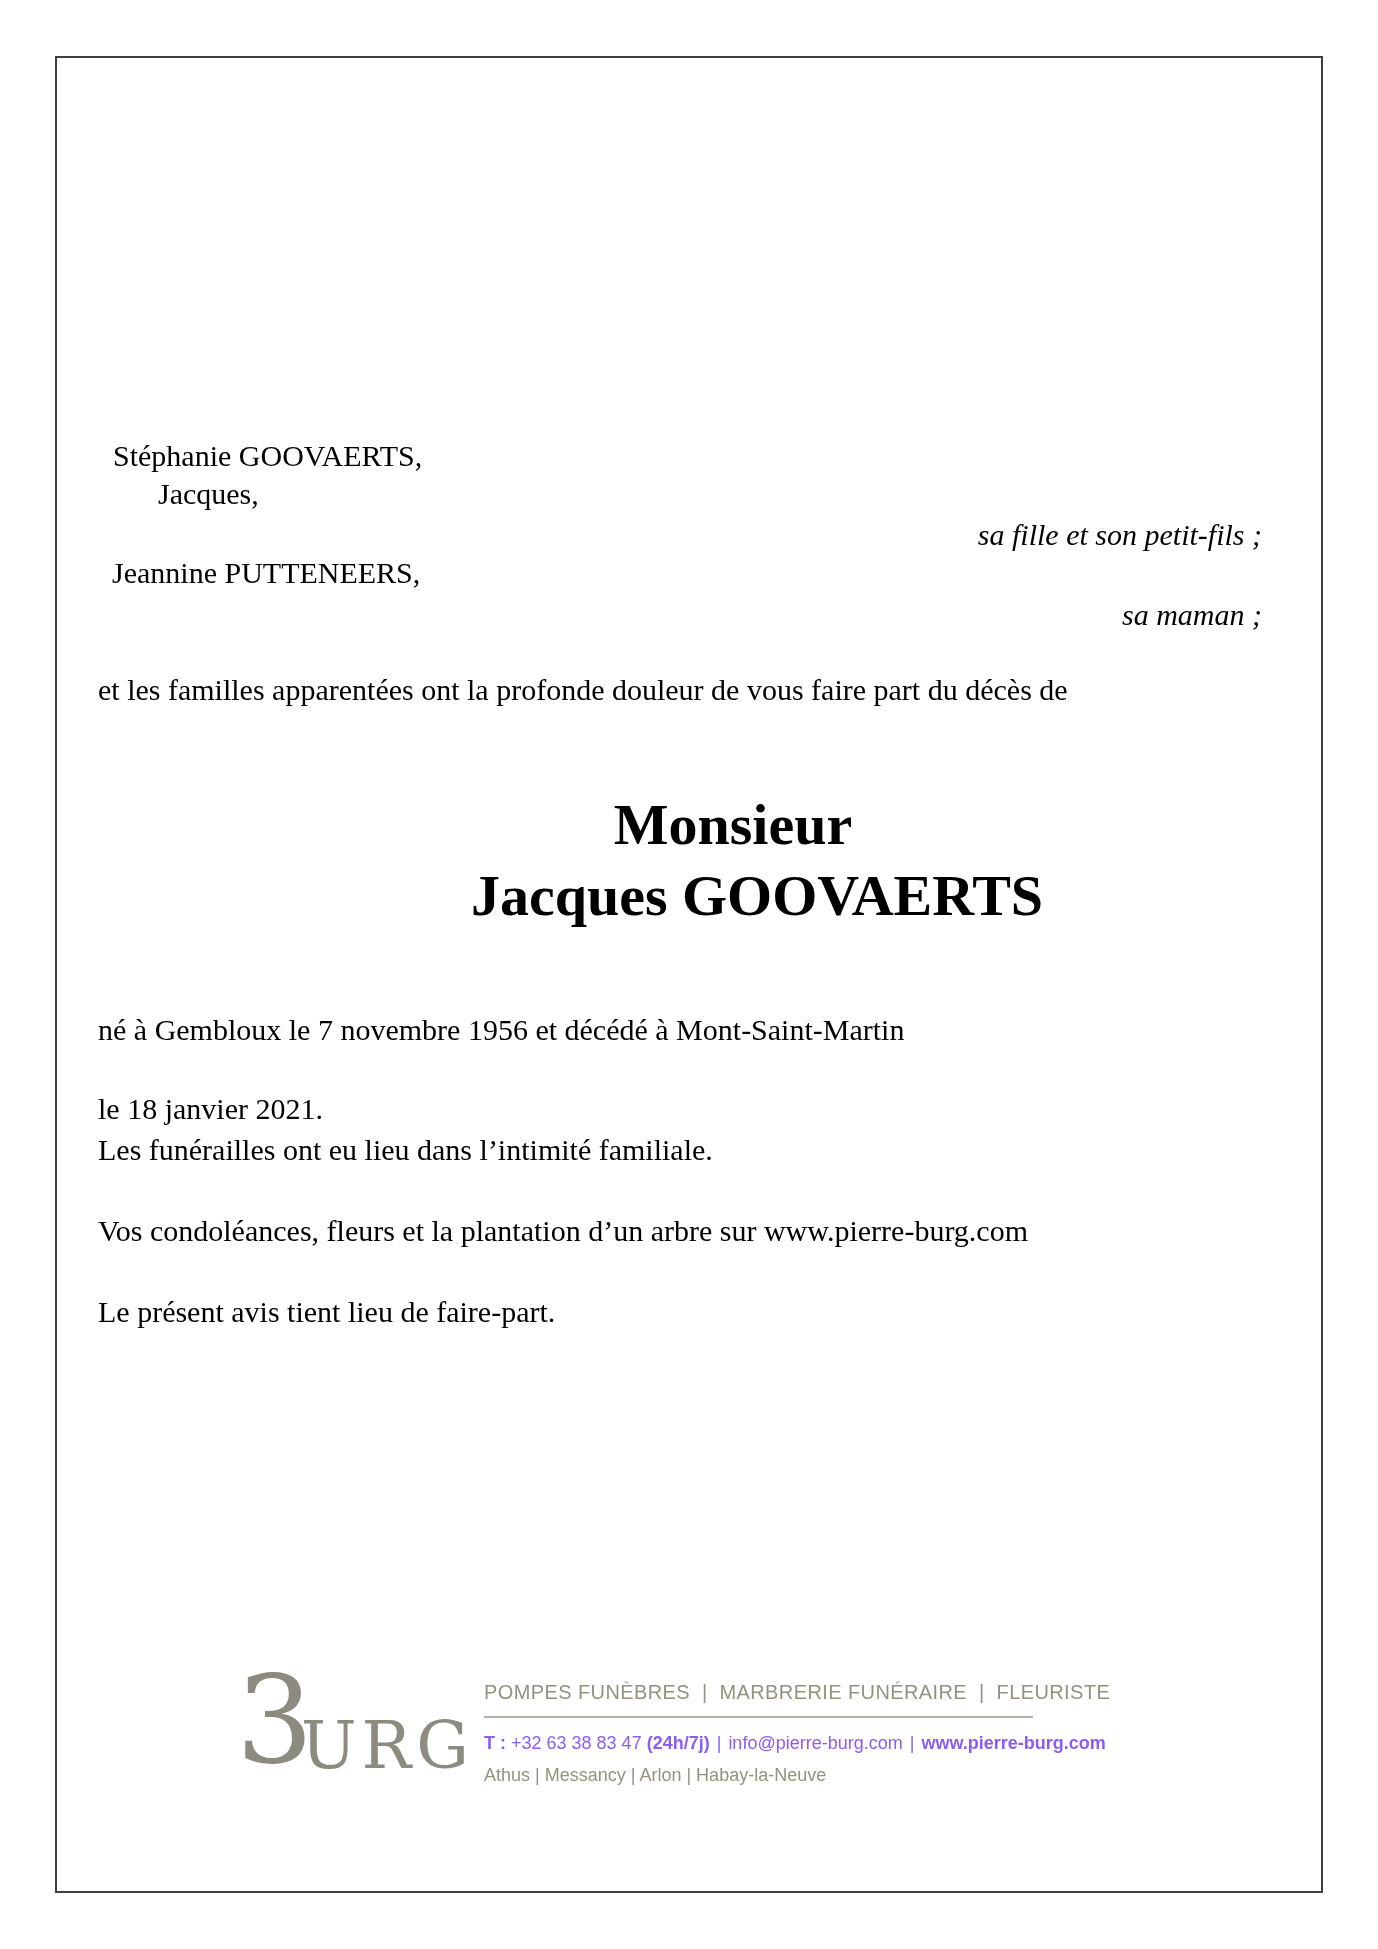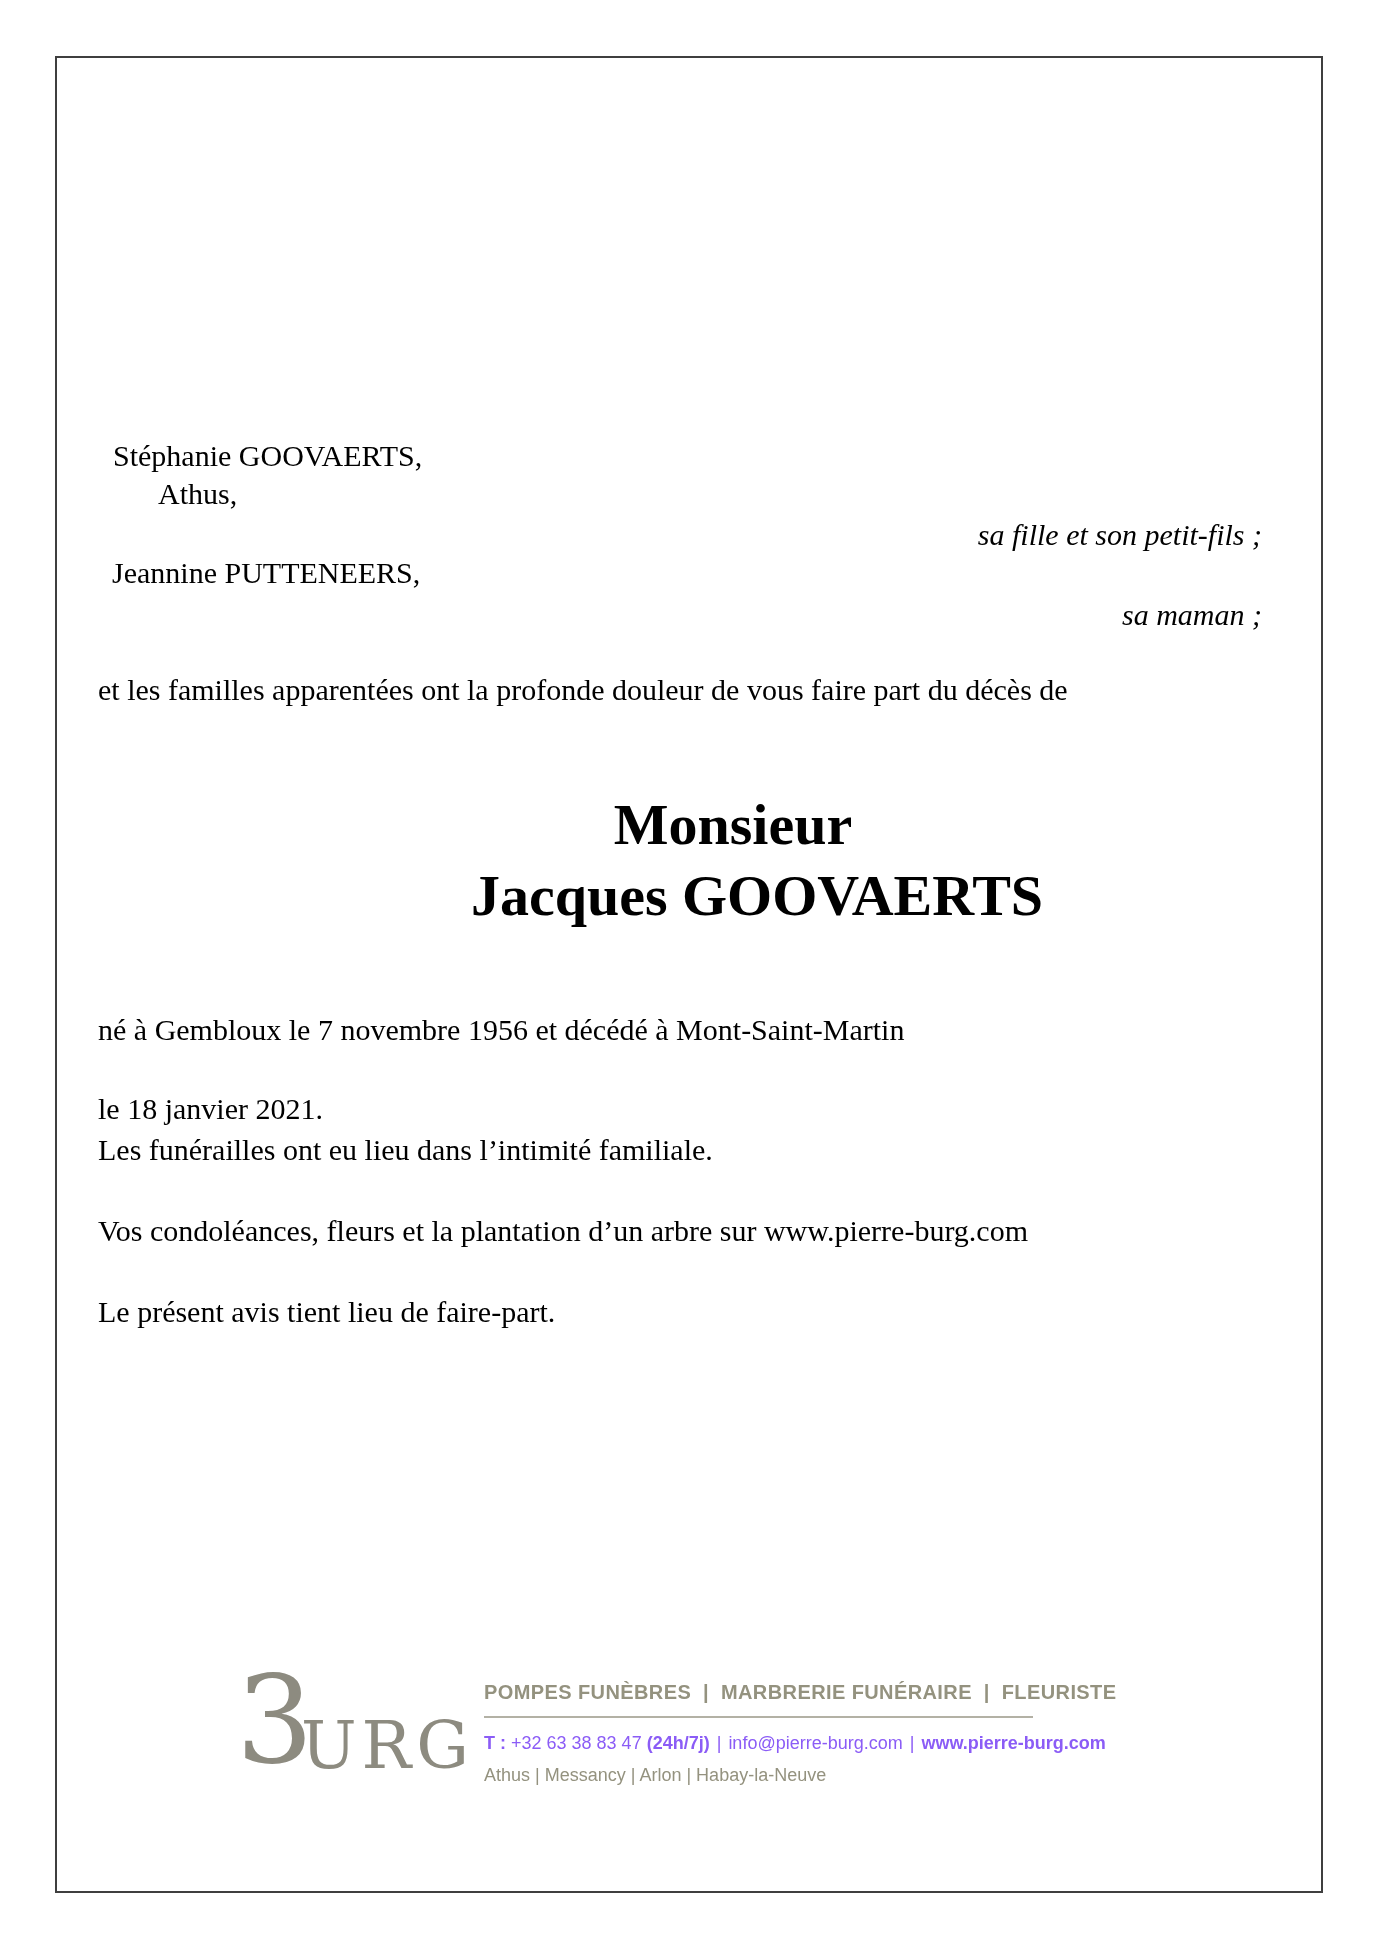--- a/index.html
+++ b/index.html
@@ -58,41 +58,41 @@
   .sep{padding:0 7px;}
 </style>
 </head>
 <body>
 
 <div class="page">
 
   <div class="page-border"></div>
 
   <div class="t" style="left:113px;top:437px;">Stéphanie GOOVAERTS,</div>
-  <div class="t" style="left:158px;top:475px;">Athus,</div>
+  <div class="t" style="left:158px;top:475px;">Jacques,</div>
   <div class="t italic right-al" style="right:116px;top:516px;margin-left:20px;">sa fille et son petit-fils ;</div>
   <div class="t" style="left:112px;top:554px;">Jeannine PUTTENEERS,</div>
   <div class="t italic right-al" style="right:116px;top:596px;">sa maman ;</div>
 
   <div class="t" style="left:98px;top:671px;">et les familles apparentées ont la profonde douleur de vous faire part du décès de</div>
 
   <div class="title-line" style="top:793px;">Monsieur</div>
   <div class="title-line" style="top:864px;margin-left:24px;">Jacques GOOVAERTS</div>
 
   <div class="t" style="left:98px;top:1011px;">né à Gembloux le 7 novembre 1956 et décédé à Mont-Saint-Martin</div>
   <div class="t" style="left:98px;top:1090px;">le 18 janvier 2021.</div>
   <div class="t" style="left:98px;top:1131px;">Les funérailles ont eu lieu dans l’intimité familiale.</div>
   <div class="t" style="left:98px;top:1212px;">Vos condoléances, fleurs et la plantation d’un arbre sur www.pierre-burg.com</div>
   <div class="t" style="left:98px;top:1293px;">Le présent avis tient lieu de faire-part.</div>
 
   <div class="footer">
     <div class="logo-mark" style="color: rgb(141, 139, 128);">3</div>
     <div class="logo-text" style="color: rgb(141, 139, 128);">URG</div>
 
-    <div class="footer-tagline" style="color: rgb(148, 146, 127); font-weight: bold;">POMPES FUNÈBRES  |  MARBRERIE FUNÉRAIRE  |  FLEURISTE</div>
+    <div class="footer-tagline" style="color: rgb(148, 146, 127);">POMPES FUNÈBRES  |  MARBRERIE FUNÉRAIRE  |  FLEURISTE</div>
 
     <div class="footer-rule" style="background: rgb(179, 177, 165);"></div>
 
     <div class="footer-contact" style="color: #8b5cf6;"><span class="b">T :</span><span> </span><span>+32 63 38 83 47</span><span> </span><span class="b">(24h/7j)</span><span class="sep">|</span><span>info@pierre-burg.com</span><span class="sep">|</span><span class="b">www.pierre-burg.com</span></div>
 
     <div class="footer-cities" style="color: rgb(148, 146, 127);">Athus | Messancy | Arlon | Habay-la-Neuve</div>
   </div>
 
 </div>
 

